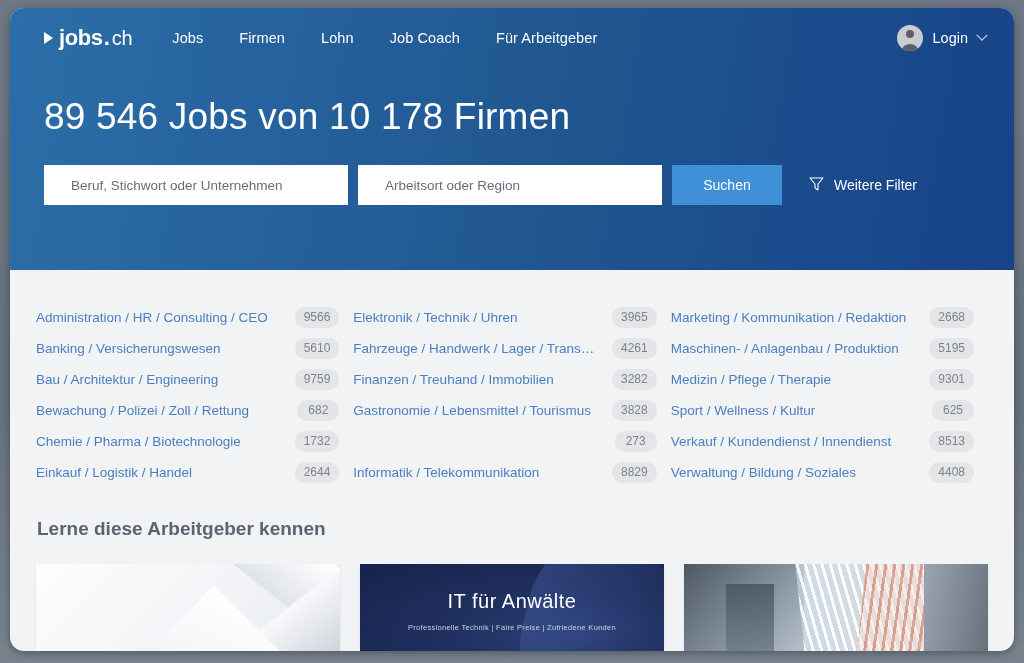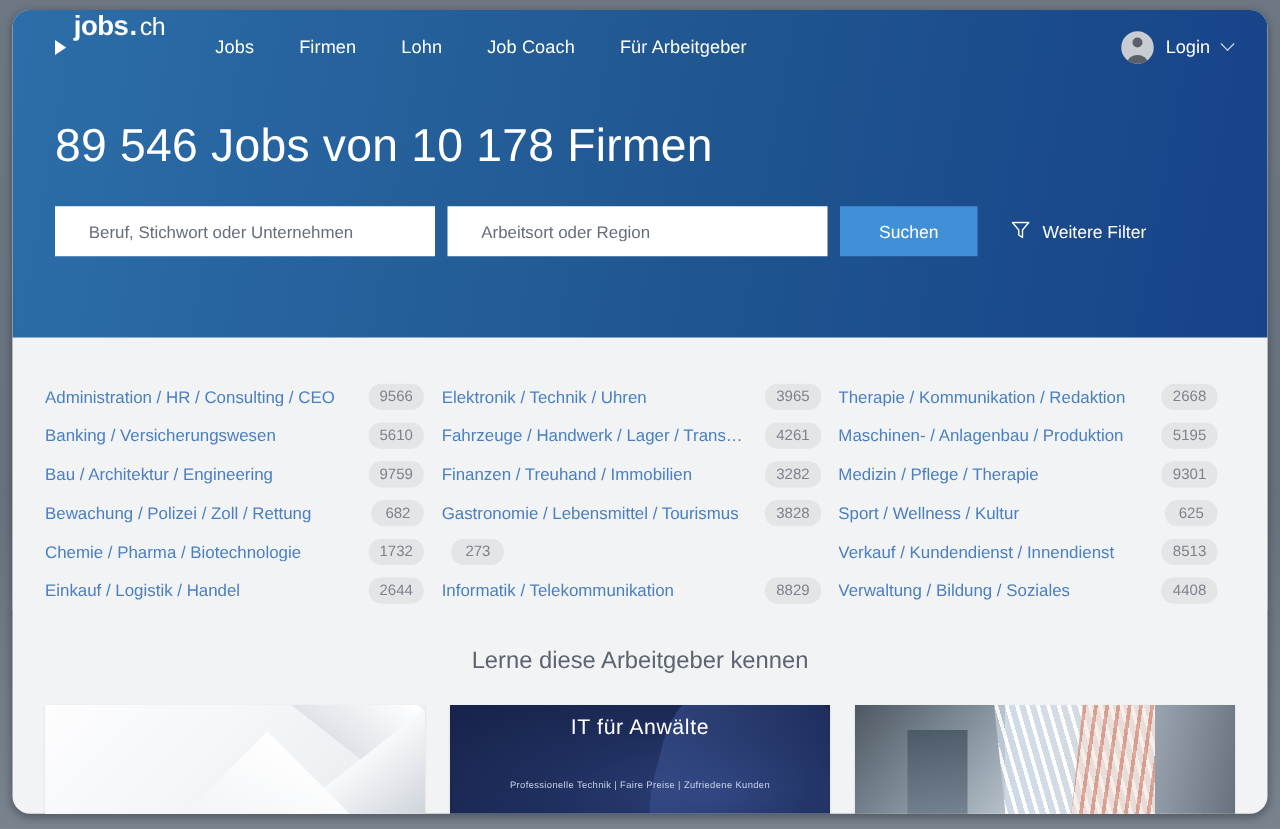--- a/index.html
+++ b/index.html
@@ -39,20 +39,21 @@
   #hero {
     position: relative;
     height: 262px;
     background: linear-gradient(100deg, #2c6ea9 0%, #27649f 22%, #205690 55%, #1a4a8c 82%, #18438a 100%);
   }
 
   
   #topbar {
     height: 60px;
     display: flex;
+    align-items: center;
     padding: 0 28px 0 34px;
   }
 
   .logo {
     display: flex;
     align-items: baseline;
     gap: 5px;
     margin-right: 40px;
     cursor: pointer;
   }
@@ -198,20 +199,21 @@
     display: flex;
     gap: 0;
     background: #f2f3f4;
   }
   .cat-col { flex: 1 1 0; min-width: 0; padding-right: 14px; }
   .cat-row {
     display: flex;
     align-items: center;
     height: 31px;
     margin-bottom: 0;
+    justify-content: flex-end;
   }
   .cat-label {
     color: #4a7fc1;
     font-size: 13.5px;
     white-space: nowrap;
     overflow: hidden;
     text-overflow: ellipsis;
     cursor: pointer;
     flex: 1 1 auto;
   }
@@ -222,25 +224,25 @@
     text-align: center;
     background: #e4e5e7;
     color: #7c838c;
     font-size: 12px;
     border-radius: 10px;
     padding: 3px 9px 4px 9px;
   }
 
   
   #employers-heading {
-    text-align: center;
     margin-top: 30px;
     color: #5b6470;
     font-size: 19px;
-    font-weight: normal;
+    font-weight: bold;
+    padding-left: 27px;
   }
 
   #employer-cards {
     margin-top: 24px;
     padding: 0 26px;
     display: flex;
     gap: 20px;
   }
   .ecard {
     flex: 1 1 0;
@@ -289,24 +291,24 @@
   #banner-it .streak {
     position: absolute;
     right: -10px; top: -20px;
     width: 150px; height: 170px;
     background: linear-gradient(115deg, rgba(90,120,200,.35), rgba(20,30,70,0) 70%);
     transform: rotate(14deg);
     border-radius: 40%;
   }
   #banner-it .it-title {
     position: absolute;
-    top: 8px; left: 0; right: 0;
+    top: 26px; left: 0; right: 0;
     text-align: center;
     color: #ffffff;
-    font-size: 17px;
+    font-size: 20px;
     letter-spacing: .5px;
   }
   #banner-it .it-sub {
     position: absolute;
     top: 59px; left: 0; right: 0;
     text-align: center;
     color: #c9d2e6;
     font-size: 7.5px;
     letter-spacing: .3px;
   }
@@ -450,21 +452,21 @@
           <span class="cat-count">273</span>
         </div>
         <div class="cat-row">
           <span class="cat-label">Informatik / Telekommunikation</span>
           <span class="cat-count">8829</span>
         </div>
       </div>
 
       <div class="cat-col">
         <div class="cat-row">
-          <span class="cat-label">Therapie / Kommunikation / Redaktion</span>
+          <span class="cat-label">Marketing / Kommunikation / Redaktion</span>
           <span class="cat-count">2668</span>
         </div>
         <div class="cat-row">
           <span class="cat-label">Maschinen- / Anlagenbau / Produktion</span>
           <span class="cat-count">5195</span>
         </div>
         <div class="cat-row">
           <span class="cat-label">Medizin / Pflege / Therapie</span>
           <span class="cat-count">9301</span>
         </div>

